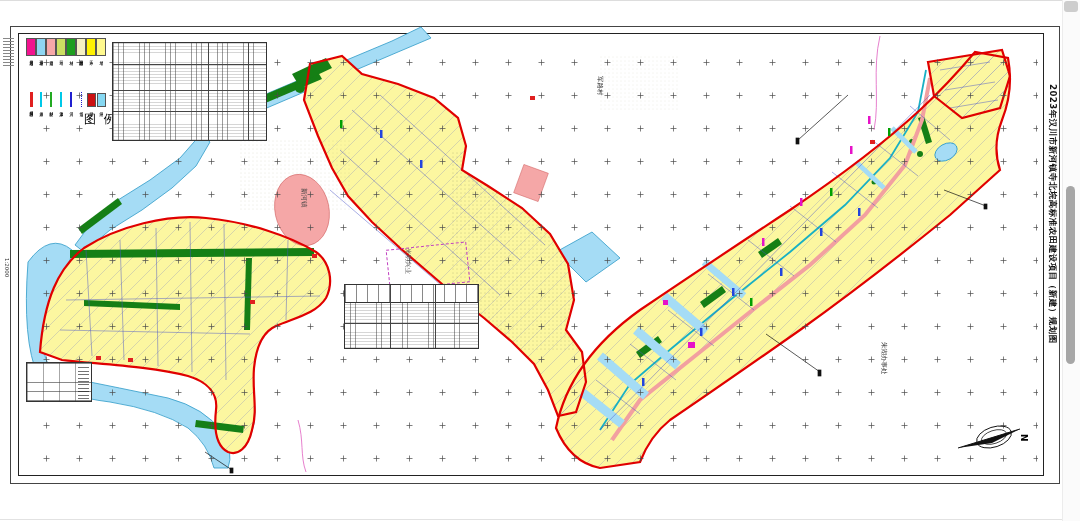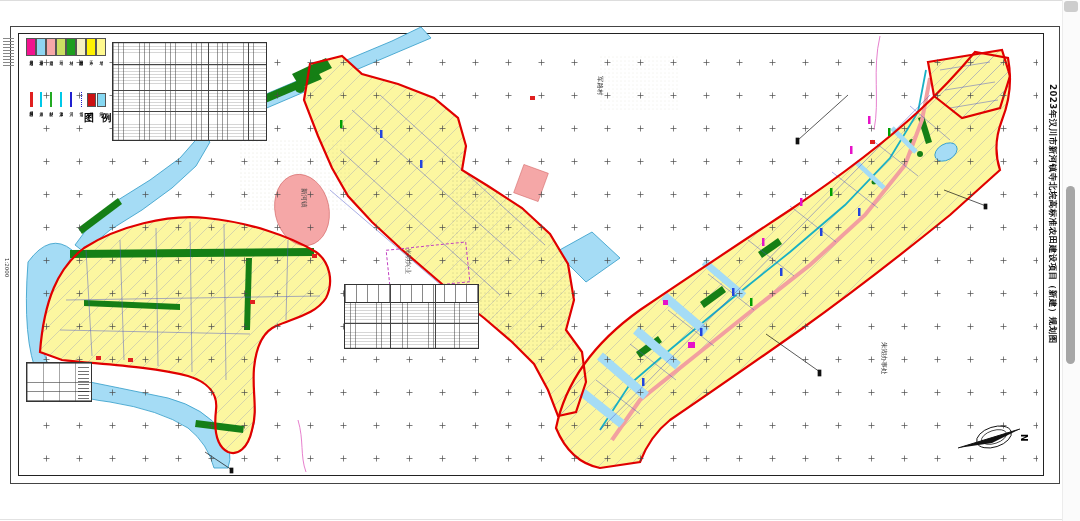--- a/index.html
+++ b/index.html
@@ -21,21 +21,21 @@
     background:repeating-linear-gradient(0deg,#888 0 .8px,transparent .8px 3px);}
 
   
   .legend{position:absolute;left:26px;top:38px;width:82px;}
   .legend-row{display:flex;}
   .lg-col{width:10px;display:flex;flex-direction:column;align-items:center;}
   .lg-swatch{width:8px;height:16px;border:.5px solid #555;}
   .lg-label{writing-mode:vertical-rl;text-orientation:upright;font-size:4.5px;line-height:1;
     color:#111;height:26px;overflow:hidden;margin-top:1px;}
   .lg-sym{width:9px;height:15px;display:flex;align-items:center;justify-content:center;margin-top:9px;}
-  .legend-title{position:absolute;left:84px;top:111px;font-size:10px;font-weight:700;letter-spacing:2px;color:#000;}
+  .legend-title{position:absolute;left:84px;top:111px;font-size:12px;font-weight:400;letter-spacing:2px;color:#000;}
 
   
   .tbl{position:absolute;border:1px solid #333;background:
     repeating-linear-gradient(90deg,rgba(60,60,60,.5) 0 .5px,transparent .5px 5.2px),
     repeating-linear-gradient(0deg,rgba(0,0,0,.16) 0 .8px,transparent .8px 3.1px),#fff;}
   .tbl .hr{position:absolute;left:0;width:100%;height:1px;background:#444;}
   .tbl .vr{position:absolute;top:0;height:100%;width:1px;background:#444;}
   .tbl-hd{position:absolute;left:0;top:0;width:100%;border-bottom:1px solid #333;background:
     repeating-linear-gradient(90deg,rgba(40,40,40,.55) 0 .6px,transparent .6px 11px),#fff;}
   .sig-noise{position:absolute;right:2px;top:2px;bottom:2px;width:11px;

